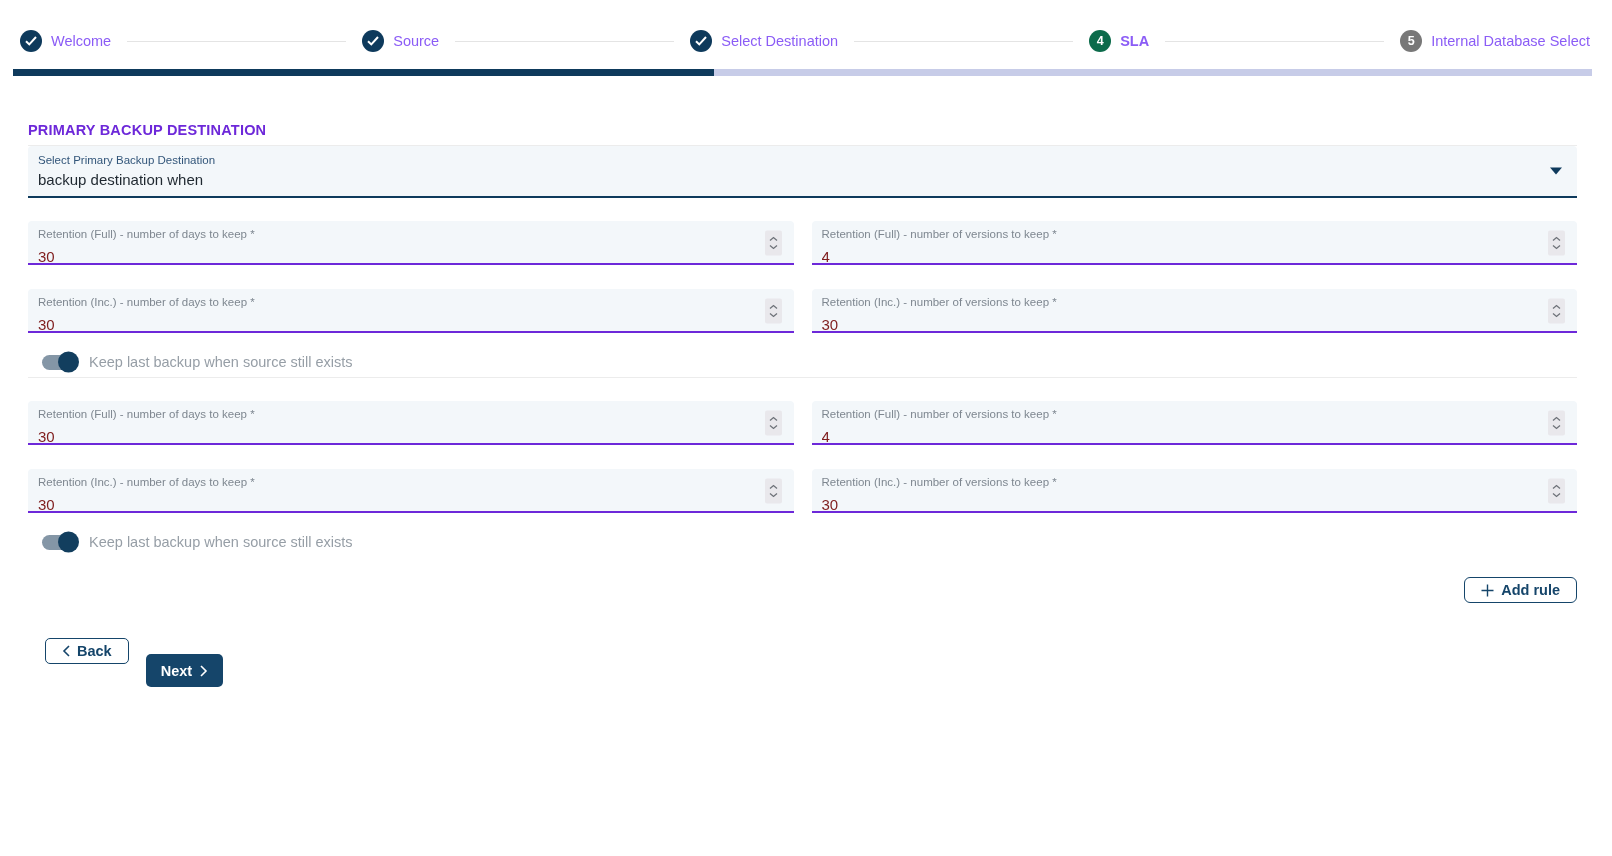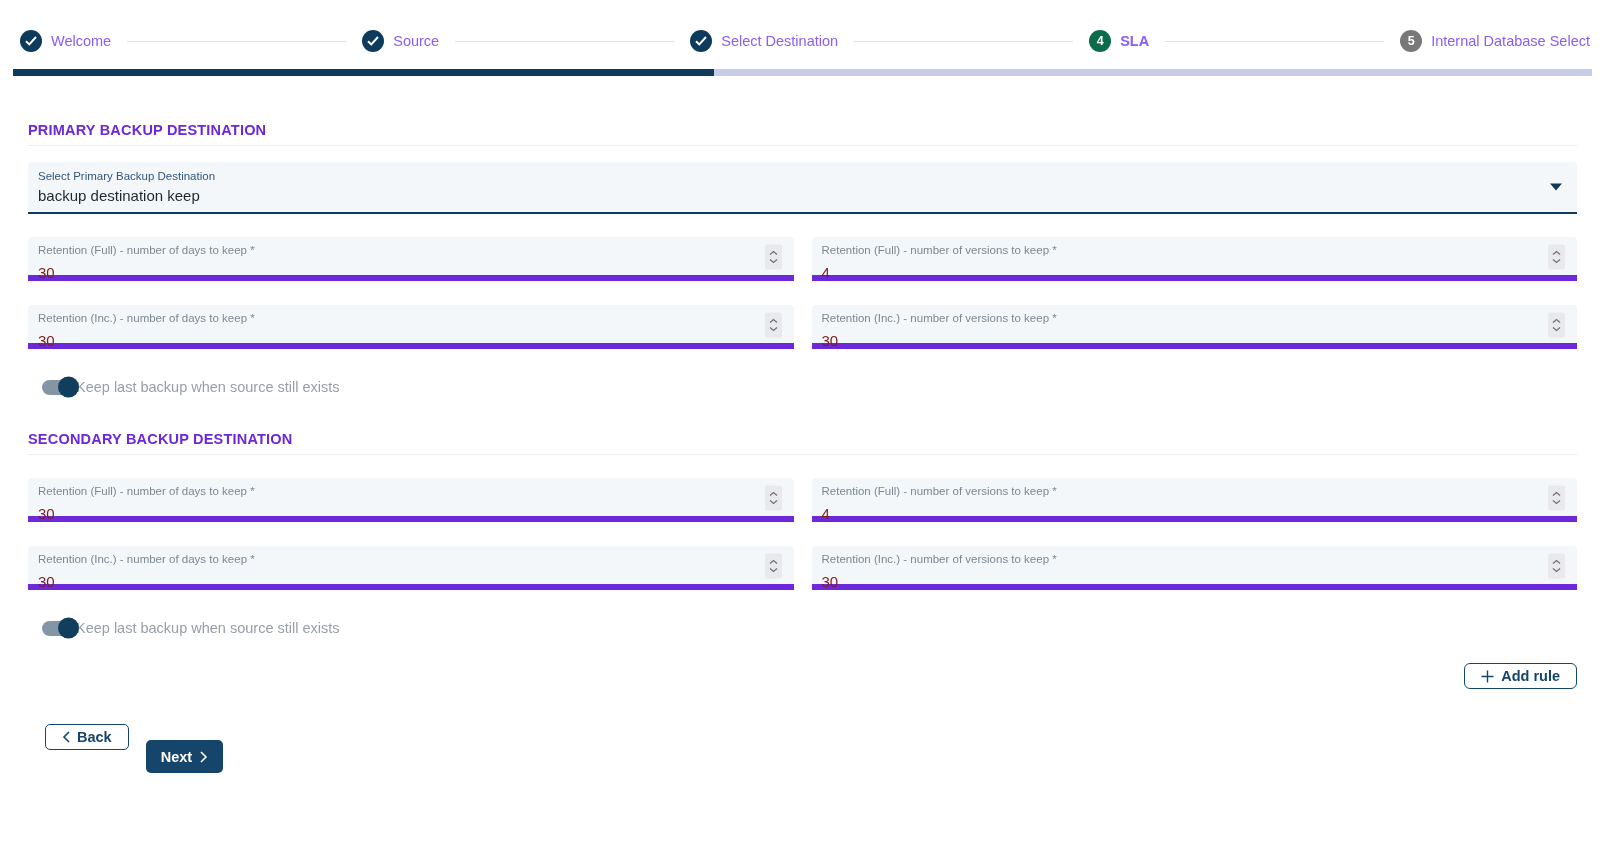--- a/index.html
+++ b/index.html
@@ -34,21 +34,21 @@
   .content { margin: 0 35px 0 28px; }
   .section-title {
     margin-top: 46px; font-size: 14.5px; font-weight: bold;
     color: #6d28d9; letter-spacing: 0.2px;
   }
   .section-divider { border: none; border-top: 1px solid #ececec; margin: 7px 0 0 0; }
 
   
   .select-field {
     position: relative; height: 52px; background: #f3f7fa;
-    border-radius: 4px 4px 0 0; margin-top: 16px; cursor: pointer;
+    border-radius: 4px 4px 0 0; margin-top: 0; cursor: pointer;
   }
   .select-field.primary-sel { border-bottom: 2px solid #0e3a5c; }
   .select-field.secondary-sel { border-bottom: 2px solid #7d7d7d; }
   .select-float-label { position: absolute; left: 10px; top: 8px; font-size: 11.5px; color: #33567a; }
   .select-value { position: absolute; left: 10px; top: 25px; font-size: 15px; color: #1f2830; }
   .select-placeholder {
     position: absolute; left: 10px; top: 50%; transform: translateY(-50%);
     font-size: 15px; color: #8e959c;
   }
   .select-caret {
@@ -57,41 +57,41 @@
     border-right: 6px solid transparent; border-top: 7px solid #0e3a5c;
   }
 
   
   .fields-grid {
     display: grid; grid-template-columns: 1fr 1fr;
     column-gap: 18px; row-gap: 24px; margin-top: 23px;
   }
   .num-field {
     position: relative; height: 44px; background: #f3f7fa;
-    border-radius: 4px 4px 0 0; border-bottom: 6px solid #6d28d9;
+    border-radius: 4px 4px 0 0; border-bottom: 2px solid #6d28d9;
   }
   .num-label {
     position: absolute; left: 10px; top: 7px; font-size: 11.5px;
     color: #7e8790; white-space: nowrap;
   }
   .num-input {
     position: absolute; left: 10px; top: 27px; width: 70%;
     border: none; background: transparent; outline: none; padding: 0;
     font-size: 15px; color: #7f1d1d; font-family: inherit;
   }
   .spinner {
     position: absolute; right: 12px; top: 50%; transform: translateY(-46%);
     width: 17px; height: 25px; background: #e9e8ec; border-radius: 2px;
     display: flex; flex-direction: column; align-items: center;
     justify-content: center; gap: 3px; cursor: pointer;
   }
   .spinner svg { display: block; }
 
   
-  .toggle-row { display: flex; align-items: center; margin: 30px 0 0 14px; }
+  .toggle-row { display: flex; align-items: center; gap: 13px; margin: 21px 0 0 14px; }
   .toggle { position: relative; width: 34px; height: 15px; background: #8496a6; border-radius: 8px; cursor: pointer; flex: none; }
   .toggle-thumb {
     position: absolute; right: -3px; top: 50%; transform: translateY(-50%);
     width: 21px; height: 21px; border-radius: 50%; background: #123e5e;
   }
   .toggle-label { font-size: 14.5px; color: #969ea6; }
 
   
   .add-rule-row { display: flex; justify-content: flex-end; margin-top: 27px; }
   button { font-family: inherit; cursor: pointer; }
@@ -156,21 +156,21 @@
   <div class="progress-rest"></div>
 </div>
 
 <div class="content">
 
   <div class="section-title">PRIMARY BACKUP DESTINATION</div>
   <hr class="section-divider">
 
   <div class="select-field primary-sel">
     <span class="select-float-label">Select Primary Backup Destination</span>
-    <span class="select-value">backup destination keep</span>
+    <span class="select-value">backup destination when</span>
     <span class="select-caret"></span>
   </div>
 
   <div class="fields-grid">
     <div class="num-field">
       <span class="num-label">Retention (Full) - number of days to keep *</span>
       <input class="num-input" value="30" style="">
       <span class="spinner">
         <svg width="9" height="5" viewBox="0 0 9 5">
             <path d="M1 4 L4.5 1 L8 4" fill="none" stroke="#6f737a" stroke-width="1.3"></path>
@@ -218,21 +218,20 @@
     </div>
   </div>
 
   <div class="toggle-row">
     <span class="toggle">
       <span class="toggle-thumb"></span>
     </span>
     <span class="toggle-label">Keep last backup when source still exists</span>
   </div>
 
-  <div class="section-title" style="margin-top:36px">SECONDARY BACKUP DESTINATION</div>
   <hr class="section-divider">
 
 
   <div class="fields-grid">
     <div class="num-field">
       <span class="num-label">Retention (Full) - number of days to keep *</span>
       <input class="num-input" value="30" style="">
       <span class="spinner">
         <svg width="9" height="5" viewBox="0 0 9 5">
             <path d="M1 4 L4.5 1 L8 4" fill="none" stroke="#6f737a" stroke-width="1.3"></path>

